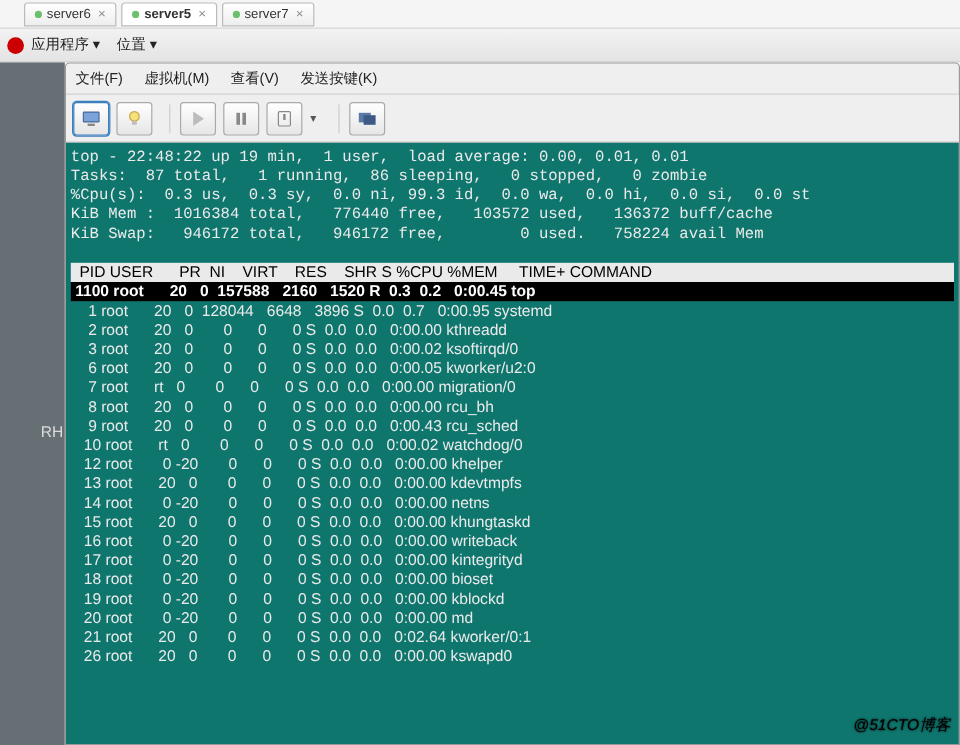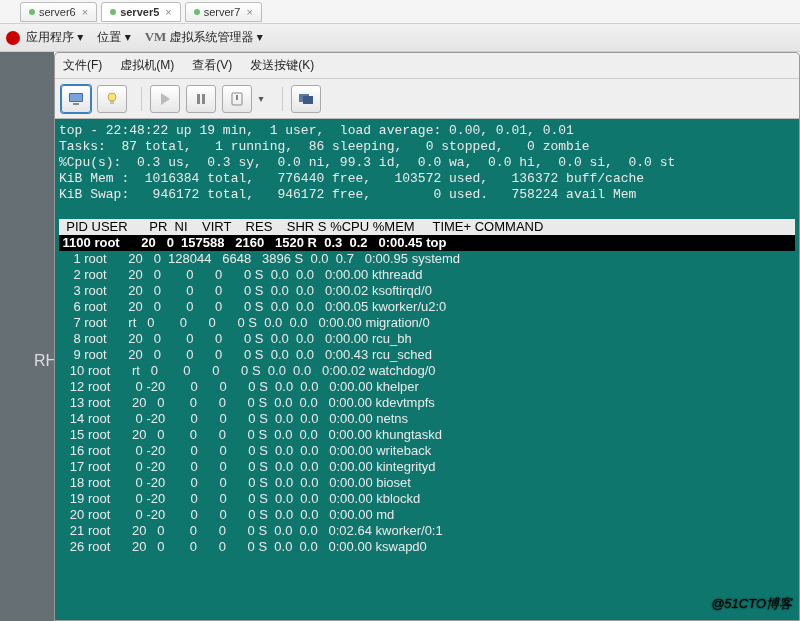--- a/index.html
+++ b/index.html
@@ -7,21 +7,21 @@
 .tabbar { display: flex; align-items: center; height: 24px; background: #f5f5f5; border-bottom: 1px solid #d0d0d0; padding: 0 20px; font-size: 11px; color: #333; }
 .tab { display: flex; align-items: center; height: 20px; padding: 0 8px; margin-right: 4px; border: 1px solid #bbb; border-radius: 3px 3px 0 0; background: linear-gradient(#fff,#eee); cursor: pointer; }
 .tab.active { background: #fff; font-weight: bold; }
 .tab .dot { width: 6px; height: 6px; background: #6cbf6c; border-radius: 50%; margin-right: 4px; }
 .tab .x { margin-left: 6px; color: #888; font-weight: normal; }
 .desktopbar { display: flex; align-items: center; height: 28px; background: linear-gradient(#f2f2f2,#e4e4e4); border-bottom: 1px solid #ccc; font-size: 12px; color: #222; padding: 0 6px; }
 .desktopbar .rh { width: 14px; height: 14px; background: #c00; border-radius: 50%; margin-right: 6px; }
 .desktopbar .menu { margin-right: 14px; cursor: pointer; }
 .desktopbar .vm-icon { font-weight: bold; color: #666; font-size: 13px; margin-right: 3px; font-family: serif; }
 .sidearea { position: absolute; left: 0; top: 52px; width: 54px; height: 569px; background: #666f74; color: #ddd; }
-.sidearea .lbl { position: absolute; left: 34px; top: 300px; font-size: 16px; }
+.sidearea .lbl { position: absolute; left: 34px; top: 300px; font-size: 13px; }
 .vmwindow { position: absolute; left: 54px; top: 52px; right: 0; bottom: 0; background: #efefef; border: 1px solid #999; border-radius: 4px 4px 0 0; display: flex; flex-direction: column; }
 .vmwindow .titlebar { height: 28px; background: linear-gradient(#eaeaea,#dcdcdc); border-bottom: 1px solid #bbb; display: flex; align-items: center; justify-content: center; font-size: 13px; color: #222; }
 .vmwindow .menubar { height: 26px; display: flex; align-items: center; padding: 12px 8px; font-size: 12px; color: #222; border-bottom: 1px solid #ccc; }
 .vmwindow .menubar span { margin-right: 18px; cursor: pointer; }
 .toolbar { height: 40px; display: flex; align-items: center; padding: 0 6px; border-bottom: 1px solid #bbb; background: #efefef; }
 .toolbar .btn { width: 30px; height: 28px; border: 1px solid #aaa; background: linear-gradient(#fff,#e6e6e6); border-radius: 3px; margin-right: 6px; display: flex; align-items: center; justify-content: center; cursor: pointer; }
 .toolbar .btn.active { border-color: #3b7fbf; box-shadow: 0 0 0 1px #3b7fbf; }
 .toolbar .sep { width: 1px; height: 24px; background: #ccc; margin: 0 8px; }
 .toolbar .btn svg { width: 16px; height: 16px; }
 .toolbar .dd { width: 14px; display:flex; align-items:center; justify-content:center; color:#555; font-size:10px; margin-left:-4px; margin-right:6px; cursor:pointer; }
@@ -48,21 +48,20 @@
       <span class="dot"></span>
       <span>server7</span>
       <span class="x">×</span>
     </div>
   </div>
 
 <div class="desktopbar">
   <div class="rh"></div>
   <div class="menu"><span>应用程序</span> ▾</div>
   <div class="menu"><span>位置</span> ▾</div>
-  <div class="menu"><span class="vm-icon">VM</span><span>虚拟系统管理器</span> ▾</div>
 </div>
 
 <div class="sidearea">
   <div class="lbl">RH</div>
 </div>
 
 <div class="vmwindow">
   <div class="menubar">
     <span>文件(F)</span>
     <span>虚拟机(M)</span>

